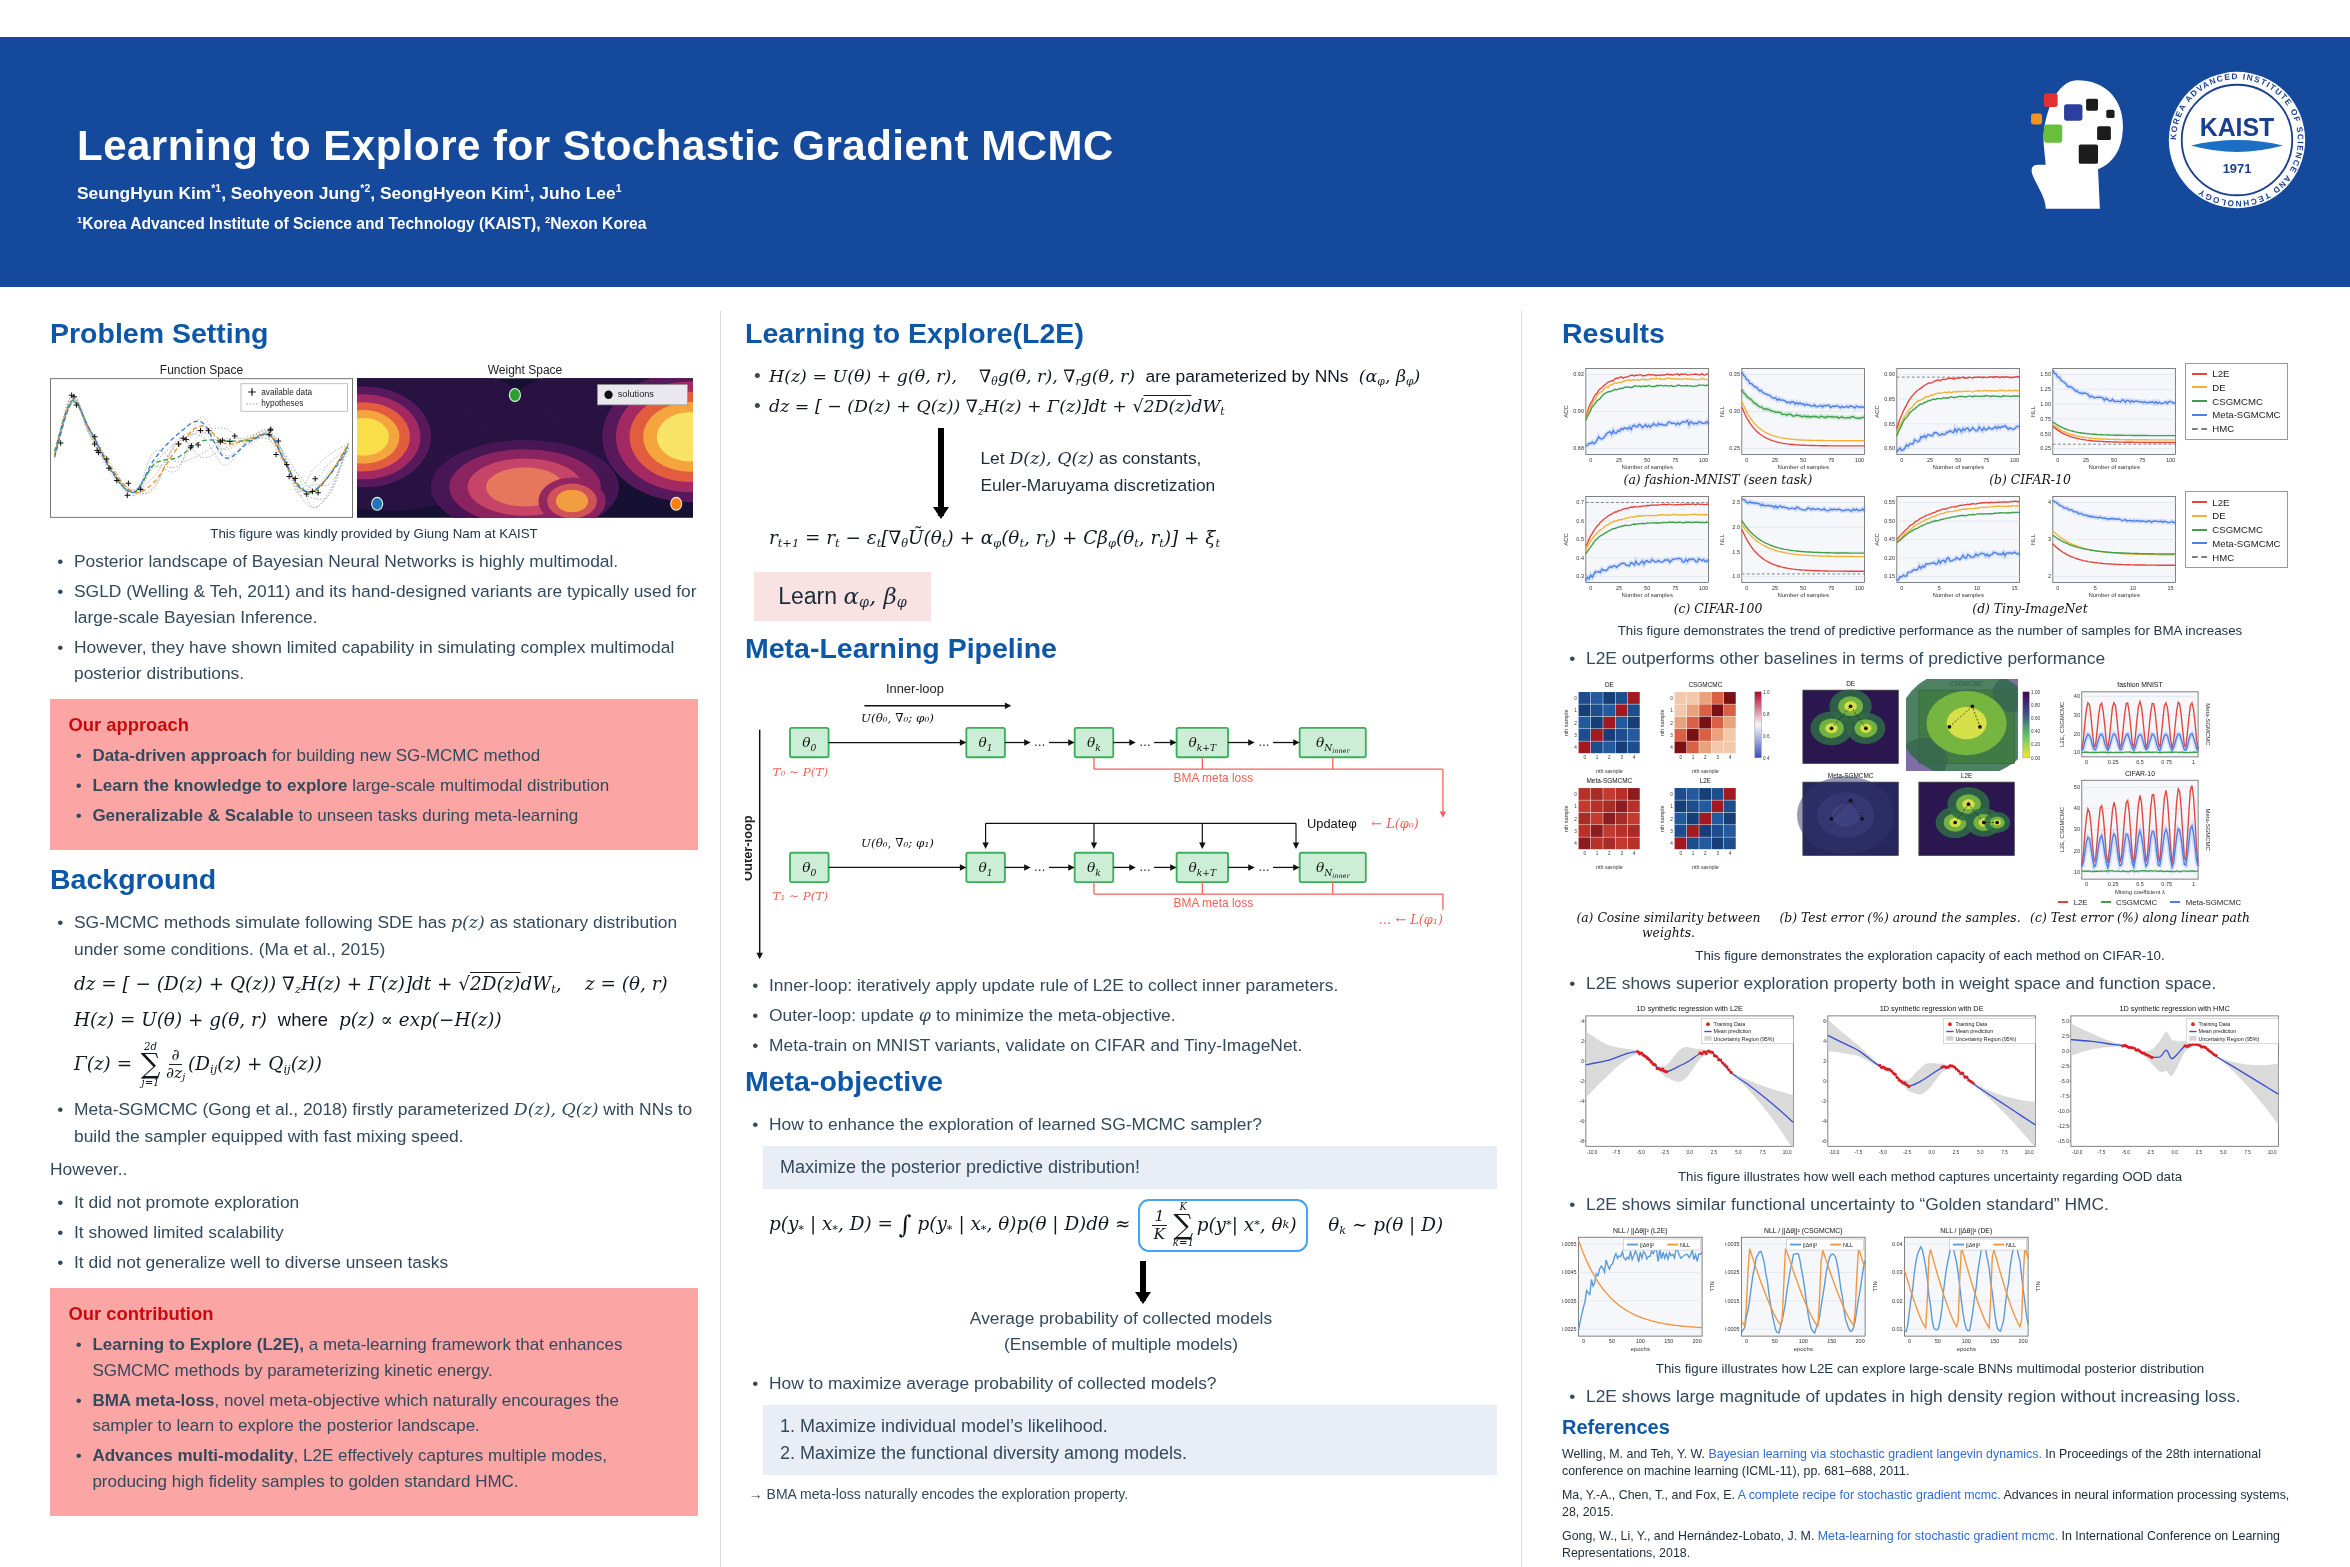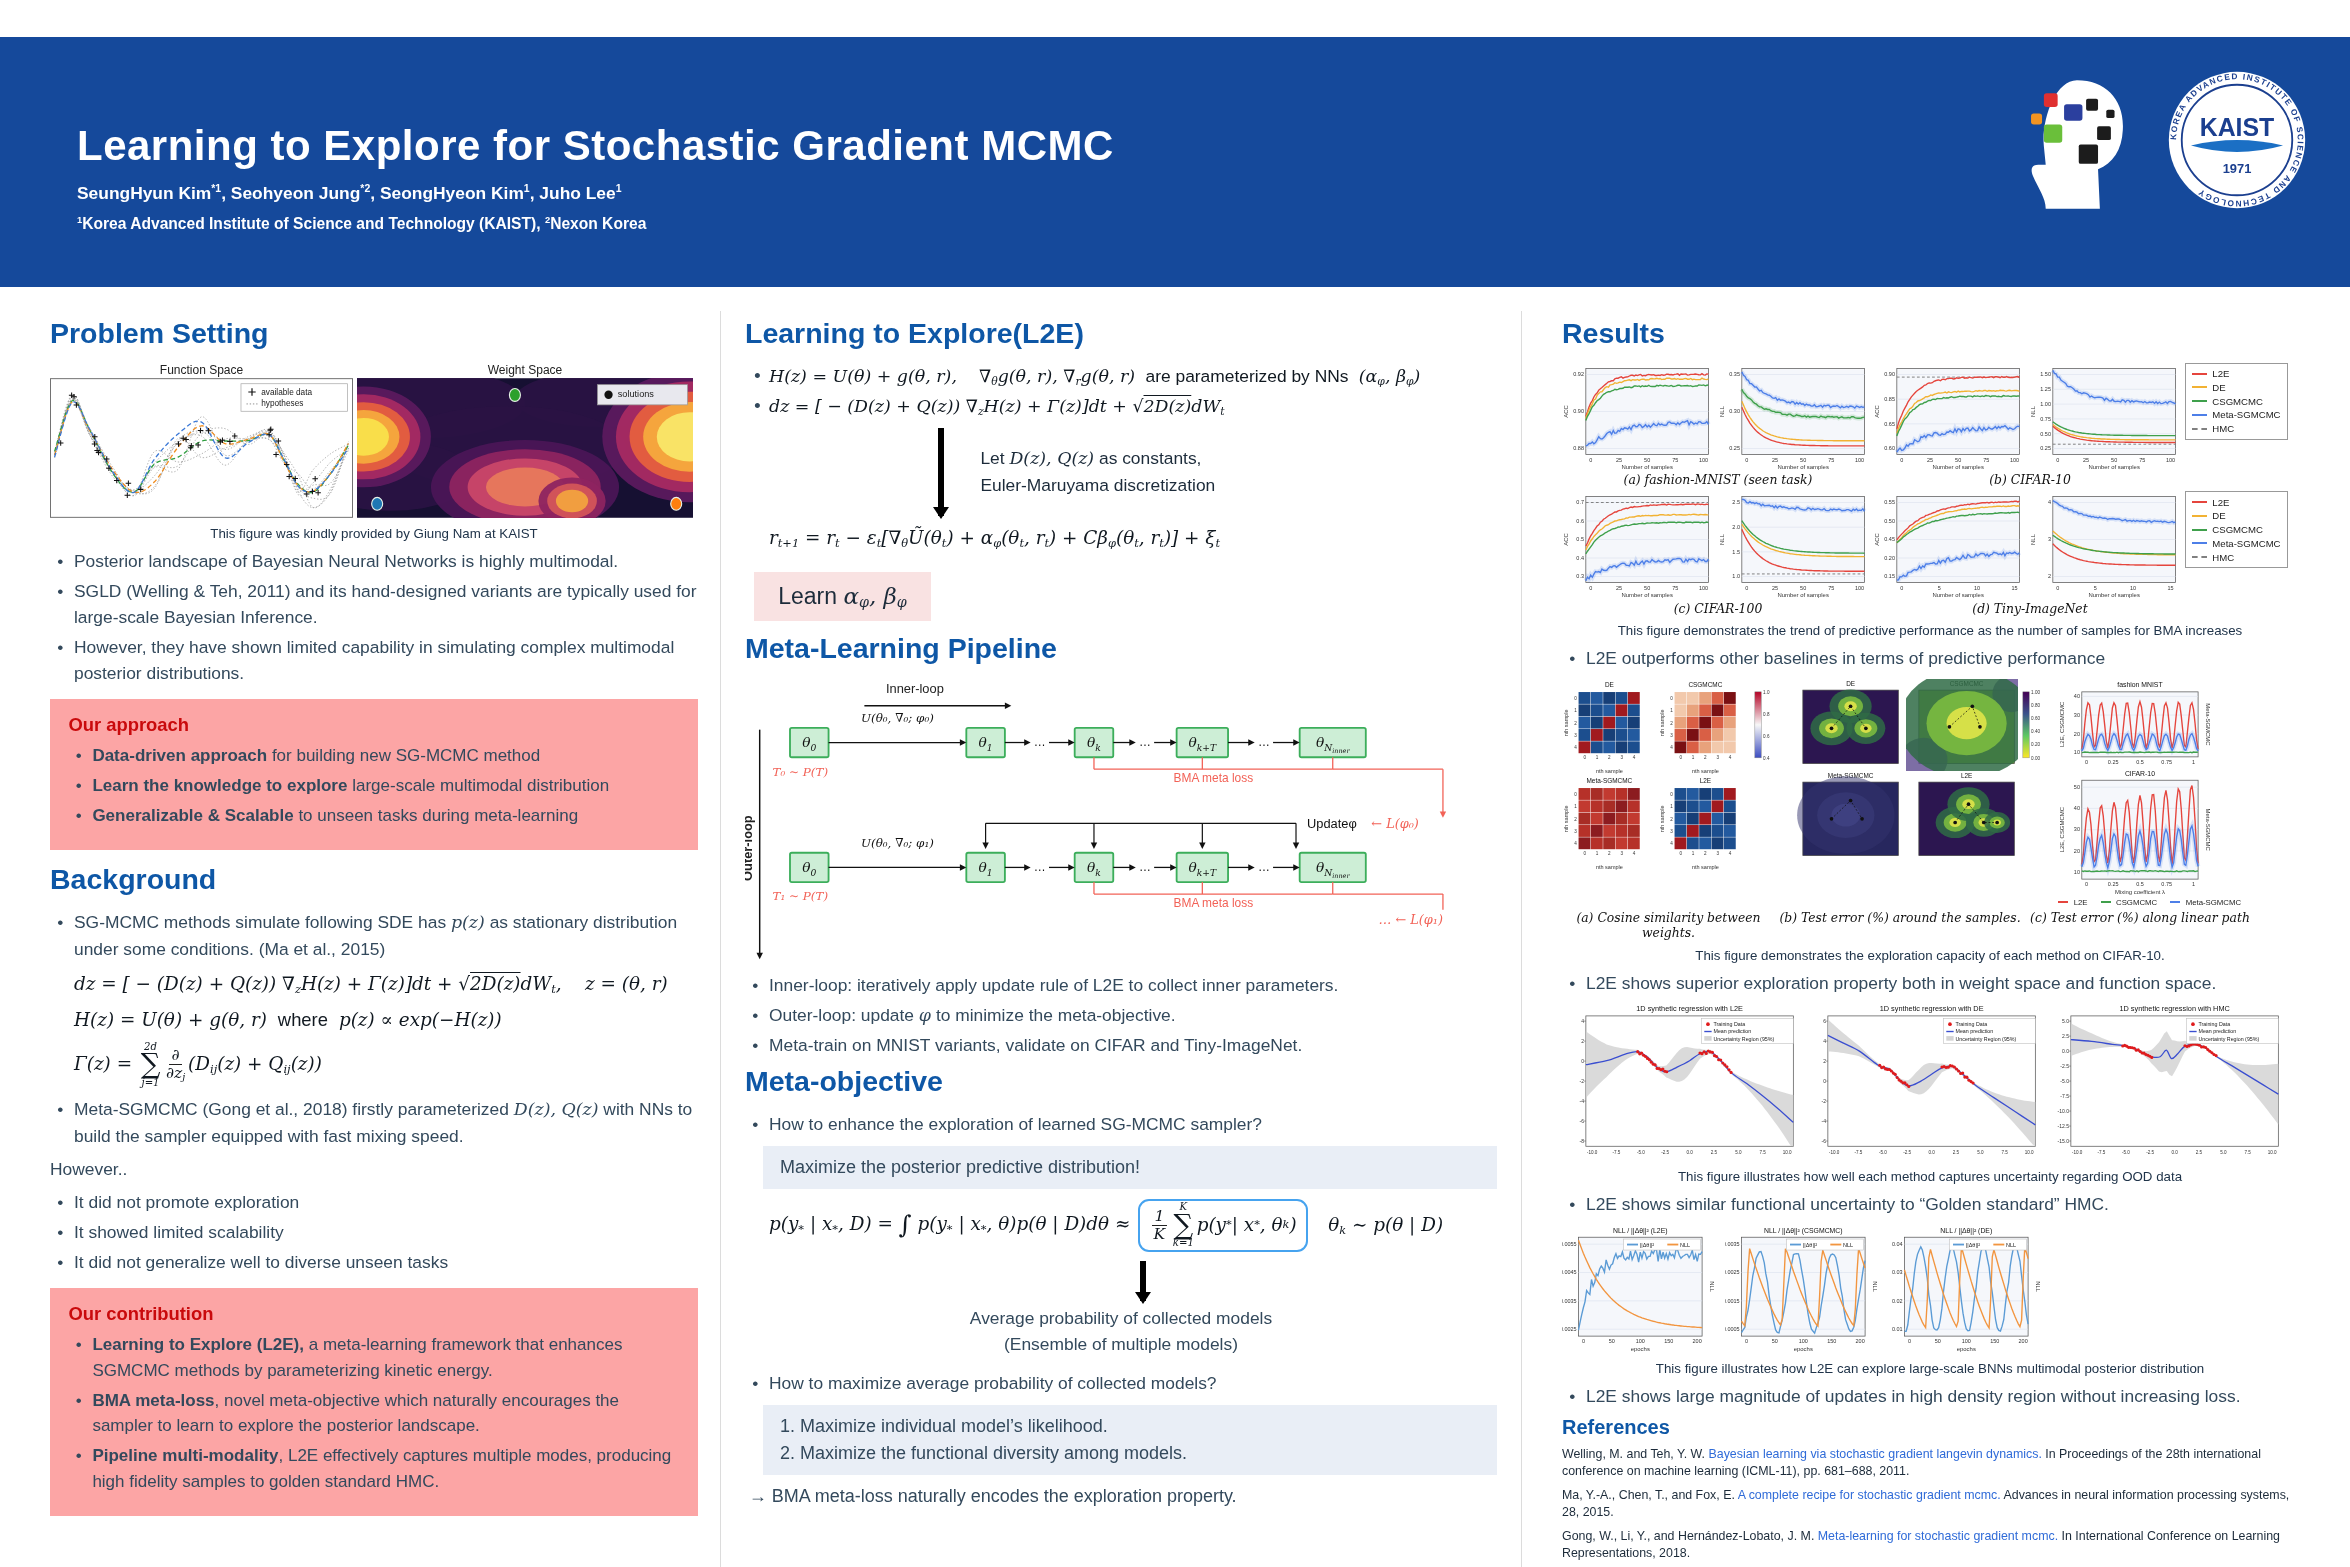--- a/index.html
+++ b/index.html
@@ -55,21 +55,21 @@
 
   
   .learn-box{background:#f9e2e2;display:inline-block;padding:11px 24px;margin:11px 0 5.5px 9.2px;font-size:23px;color:#1c2b3a;}
   .arrow-block{display:flex;align-items:center;gap:36px;margin:7.3px 0 7.3px 193px;}
   .varrow{width:6.4px;height:88px;background:#000;position:relative;}
   .varrow::after{content:"";position:absolute;left:-5.5px;bottom:-11px;border:8.7px solid transparent;border-top:12px solid #000;}
   .varrow.short{height:40px;margin:3.7px auto;}
   .arrow-note{font-size:17.4px;color:#1c2b3a;line-height:1.55;}
   .hl-box{background:#e9eef6;padding:11px 16.5px;margin:9.2px 0 9.2px 18.4px;font-size:18px;}
   .center-note{text-align:center;font-size:17.4px;line-height:1.5;}
-  .concl{font-size:18px;margin:11px 0 0 3.7px;}
+  .concl{font-size:14px;margin:11px 0 0 3.7px;}
 
   
   .figrow{display:flex;align-items:flex-start;gap:3.7px;}
   .legend-box{border:0.9px solid #999;background:#fff;padding:4.6px 6.4px;display:flex;flex-direction:column;gap:2.8px;}
   .lg-row{display:flex;align-items:center;gap:5.5px;font-size:9.6px;color:#222;white-space:nowrap;}
   .lg-sw{display:inline-block;width:14.7px;height:0;border-top:2.3px solid #000;}
   .legend-row{display:flex;gap:13px;justify-content:center;margin-top:1.8px;}
   .legend-row .lg-row{font-size:7.8px;}
   .legend-row .lg-sw{width:10px;}
   .subcaps{display:flex;margin-top:1.8px;}
@@ -257,21 +257,21 @@
         <li>It did not promote exploration</li>
         <li>It showed limited scalability</li>
         <li>It did not generalize well to diverse unseen tasks</li>
       </ul>
 
       <div class="note-box">
         <div class="box-title">Our contribution</div>
         <ul class="bullets">
           <li><b>Learning to Explore (L2E),</b><span> a meta-learning framework that enhances SGMCMC methods by parameterizing kinetic energy.</span></li>
           <li><b>BMA meta-loss</b><span>, novel meta-objective which naturally encourages the sampler to learn to explore the posterior landscape.</span></li>
-          <li><b>Pipeline multi-modality</b><span>, L2E effectively captures multiple modes, producing high fidelity samples to golden standard HMC.</span></li>
+          <li><b>Advances multi-modality</b><span>, L2E effectively captures multiple modes, producing high fidelity samples to golden standard HMC.</span></li>
         </ul>
       </div>
     </section>
 
     <section class="col col-mid">
       <div class="sec-title">Learning to Explore(L2E)</div>
       <ul class="bullets">
         <li class="eq" style="margin:3.7px 0;">H(z) = U(θ) + g(θ, r),&nbsp;&nbsp;&nbsp; ∇<sub>θ</sub>g(θ, r), ∇<sub>r</sub>g(θ, r) <span class="rm">&nbsp;are parameterized by NNs&nbsp;</span> (α<sub>φ</sub>, β<sub>φ</sub>)</li>
         <li class="eq" style="margin:3.7px 0;">dz = [ − (D(z) + Q(z)) ∇<sub>z</sub>H(z) + Γ(z)]dt + √<span class="ol">2D(z)</span>dW<sub>t</sub></li>
       </ul>

